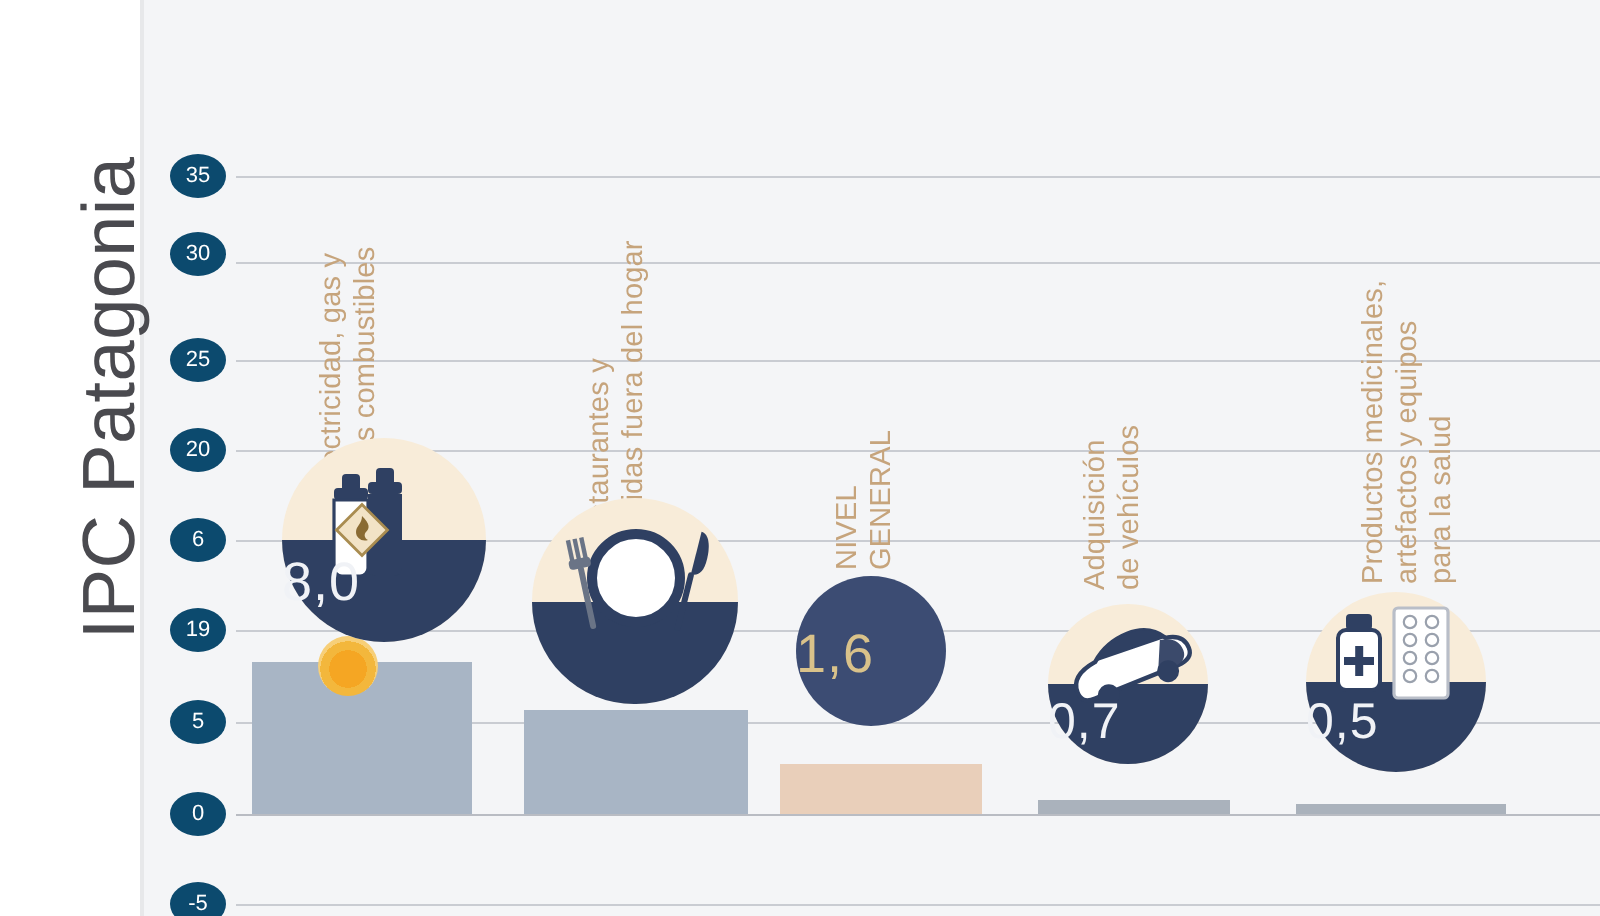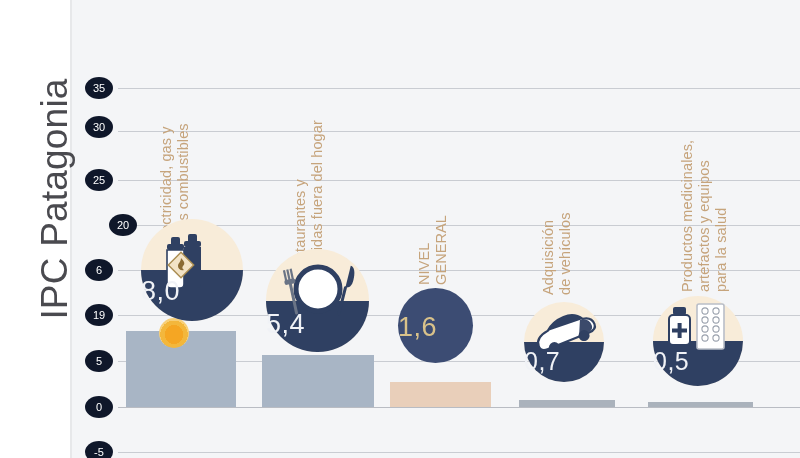--- a/index.html
+++ b/index.html
@@ -37,21 +37,21 @@
 
   
   .grid{position:absolute;left:118px;width:682px;height:1px;background:#c9ccd2;}
   .grid.baseline{background:#b9bcc3;}
 
   
   .ytick{
     position:absolute;
     width:28px;height:22px;
     border-radius:50%;
-    background:#0f172a;
+    background:#0c4a6e;
     color:#ffffff;
     font-size:11px;
     line-height:22px;
     text-align:center;
     font-weight:400;
   }
 
   
   .bar{position:absolute;}
   .bar.blue{background:#a8b5c5;}
@@ -120,21 +120,21 @@
   <div class="grid" style="top:225px;"></div>
   <div class="grid" style="top:270px;"></div>
   <div class="grid" style="top:315px;"></div>
   <div class="grid" style="top:361px;"></div>
   <div class="grid baseline" style="top:407px;"></div>
   <div class="grid" style="top:452px;"></div>
 
   <div class="ytick" style="left:85px;top:77px;">35</div>
   <div class="ytick" style="left:85px;top:116px;">30</div>
   <div class="ytick" style="left:85px;top:169px;">25</div>
-  <div class="ytick" style="left:85px;top:214px;margin-left:24px;">20</div>
+  <div class="ytick" style="left:85px;top:214px;">20</div>
   <div class="ytick" style="left:85px;top:259px;">6</div>
   <div class="ytick" style="left:85px;top:304px;">19</div>
   <div class="ytick" style="left:85px;top:350px;">5</div>
   <div class="ytick" style="left:85px;top:396px;">0</div>
   <div class="ytick" style="left:85px;top:441px;">-5</div>
 
   <div class="bar blue" style="left:126px;top:331px;width:110px;height:76px;"></div>
   <div class="bar blue" style="left:262px;top:355px;width:112px;height:52px;"></div>
   <div class="bar peach" style="left:390px;top:382px;width:101px;height:25px;"></div>
   <div class="bar grey" style="left:519px;top:400px;width:96px;height:7px;"></div>
@@ -186,21 +186,20 @@
         <rect x="28.8" y="20" width="2.2" height="11" fill="#6a7486"></rect>
         <rect x="21" y="30" width="11" height="5" rx="2" fill="#6a7486"></rect>
         <rect x="25" y="34" width="3" height="32" rx="1.4" fill="#6a7486"></rect>
       </g>
 
       <g transform="rotate(14 78 44)">
         <path d="M78 16 c4 0 6 6 6 13 c0 6 -2 9 -6 9 z" fill="#2f4062"></path>
         <rect x="76.6" y="37" width="3" height="30" rx="1.4" fill="#2f4062"></rect>
       </g>
     </svg>
-    <div class="med-val" style="top:60px;">5,4</div>
   </div>
 
   <div class="medallion" style="left:398px;top:288px;width:75px;height:75px;">
     <div class="med-full"></div>
     <div class="med-val gold" style="top:24px;">1,6</div>
   </div>
 
   <div class="medallion" style="left:524px;top:302px;width:80px;height:80px;text-decoration:underline;">
     <div class="med-cream"></div>
     <div class="med-bowl"></div>

